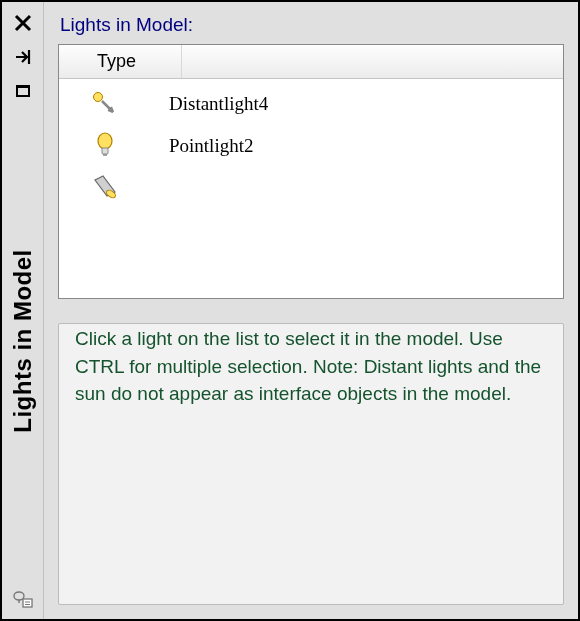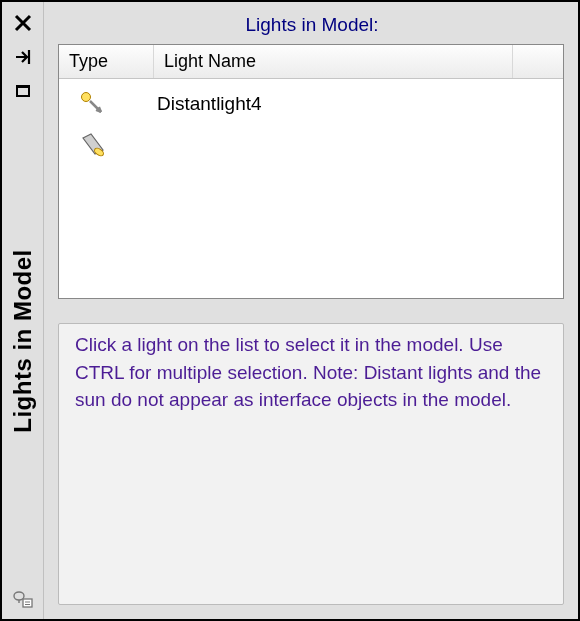--- a/index.html
+++ b/index.html
@@ -65,46 +65,47 @@
       background: #e0e0e0;
       padding: 12px 14px 14px 14px;
       display: flex;
       flex-direction: column;
     }
     .panel-title {
       color: #000080;
       font-size: 19px;
       margin-bottom: 8px;
       padding-left: 2px;
-      text-align: center;
     }
     .table-box {
       background: #fff;
       border: 1px solid #888;
       height: 255px;
       margin-bottom: 24px;
       overflow: hidden;
     }
     .table-header {
       display: flex;
       background: linear-gradient(#fdfdfd, #ececec);
       border-bottom: 1px solid #c5c5c5;
       height: 34px;
     }
     .th {
       padding: 6px 10px;
       font-size: 18px;
       border-right: 1px solid #d8d8d8;
       color: #000;
+      margin-left: 28px;
     }
     .th-type { width: 95px; }
     .th-name { flex: 1; }
     .th-spacer { width: 50px; border-right: none; }
     .table-body {
-      padding: 4px 4px;
+      padding: 4px 16px;
+      font-family: Liberation Serif, serif;
     }
     .row {
       display: flex;
       align-items: center;
       height: 42px;
       padding-left: 14px;
       cursor: pointer;
     }
     .icon-cell {
       width: 80px;
@@ -116,24 +117,24 @@
     .name-cell {
       flex: 1;
       font-size: 19px;
       color: #000;
     }
     .info-box {
       background: #f2f2f2;
       border: 1px solid #bbb;
       border-radius: 2px;
       flex: 1;
-      padding: 7px 16px;
+      padding: 1px 16px;
       font-size: 19px;
       line-height: 1.45;
-      color: #4c1d95;
+      color: #14532d;
     }
   </style>
 </head>
 <body>
 
 <div class="sidebar">
   <div class="sidebar-btn">
     <svg viewBox="0 0 20 20">
         <path d="M3 3 L17 17 M17 3 L3 17" stroke="#000" stroke-width="3" fill="none"></path>
       </svg>
@@ -162,36 +163,45 @@
     </svg>
   </div>
 </div>
 
 <div class="main">
   <div class="panel-title">Lights in Model:</div>
 
   <div class="table-box">
     <div class="table-header">
       <div class="th th-type">Type</div>
-      <div class="th th-name">Light Name</div>
       <div class="th th-spacer"></div>
     </div>
     <div class="table-body">
 
       <div class="row">
         <div class="icon-cell">
           <svg viewBox="0 0 32 32">
             <circle cx="9" cy="9" r="4.5" fill="#ffe060" stroke="#b08000" stroke-width="1"></circle>
             <path d="M13 13 L24 24" stroke="#888" stroke-width="2.5" fill="none"></path>
             <path d="M24 24 L19 22 M24 24 L22 19" stroke="#888" stroke-width="2.2" fill="none"></path>
           </svg>
         </div>
         <div class="name-cell">Distantlight4</div>
       </div>
 
+      <div class="row">
+        <div class="icon-cell">
+          <svg viewBox="0 0 32 32">
+            <ellipse cx="16" cy="11" rx="7" ry="8" fill="#ffe060" stroke="#b08000" stroke-width="1.2"></ellipse>
+            <rect x="13" y="18" width="6" height="6" rx="1" fill="#ddd" stroke="#888" stroke-width="1"></rect>
+            <path d="M14 25 L18 25" stroke="#888" stroke-width="1.5"></path>
+          </svg>
+        </div>
+        <div class="name-cell">Pointlight2</div>
+      </div>
 
       <div class="row">
         <div class="icon-cell">
           <svg viewBox="0 0 32 32">
             <path d="M6 8 L14 4 L26 20 L18 24 Z" fill="#d0d0d0" stroke="#666" stroke-width="1.2"></path>
             <ellipse cx="22" cy="22" rx="5" ry="3" transform="rotate(35 22 22)" fill="#ffe060" stroke="#b08000" stroke-width="1"></ellipse>
           </svg>
         </div>
       </div>
 

